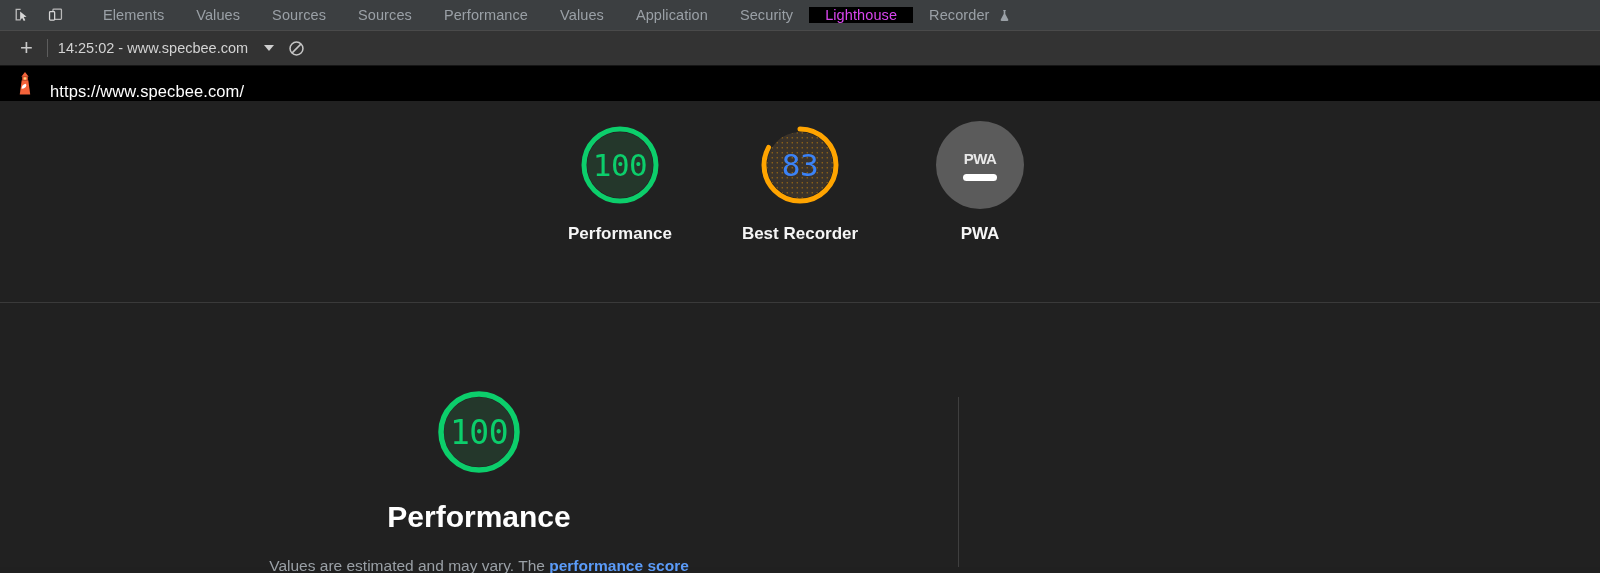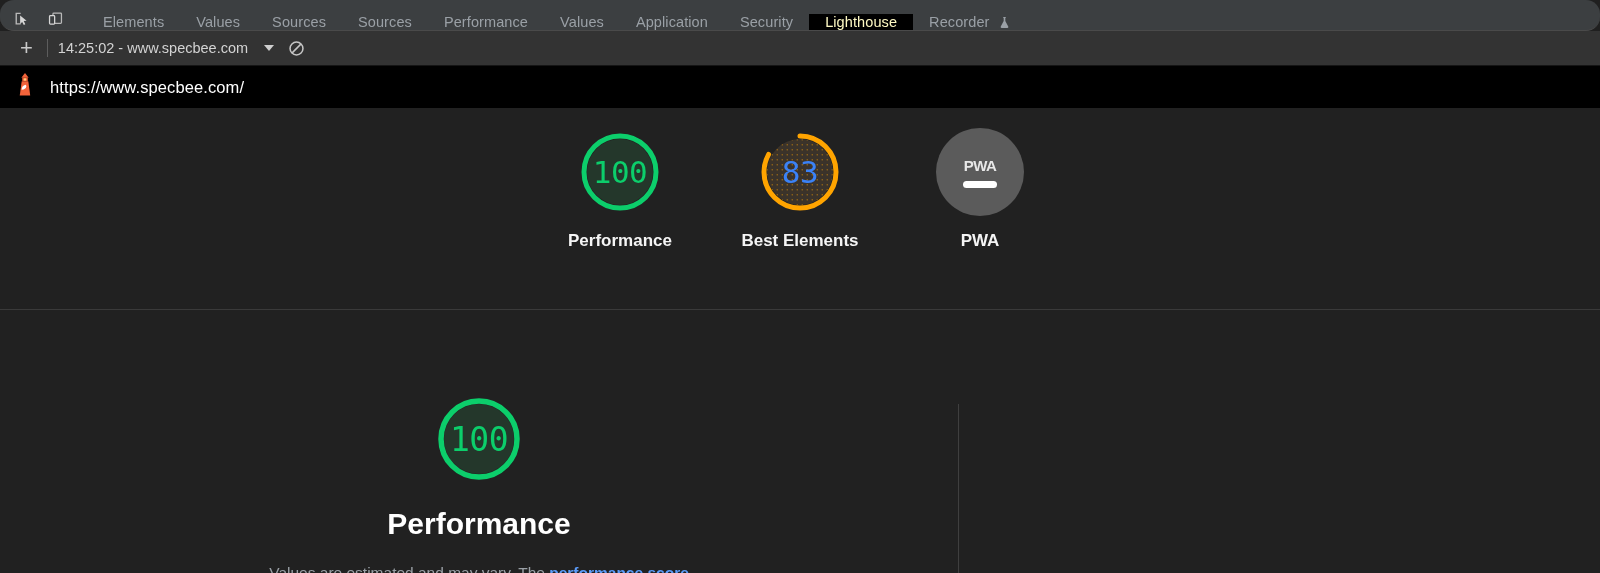--- a/index.html
+++ b/index.html
@@ -8,24 +8,23 @@
     background: #202020;
     font-family: "Liberation Sans", sans-serif;
     overflow: hidden;
   }
 
   
   .devtools-tabbar {
     height: 31px;
     background: #3c3f41;
     display: flex;
-    align-items: flex-end;
+    align-items: center;
     border-bottom: 1px solid #4a4a4a;
     position: relative;
-    border-radius: 14px;
   }
   .tool-icons {
     display: flex; align-items: center;
     padding: 0 6px 0 10px;
     gap: 12px;
   }
   .tool-icon {
     width: 22px; height: 22px;
     display: flex; align-items: center; justify-content: center;
     cursor: pointer;
@@ -39,21 +38,21 @@
     display: flex; align-items: center;
     padding: 0 16px;
     color: #9aa0a6;
     font-size: 14.5px;
     letter-spacing: .1px;
     cursor: pointer;
     white-space: nowrap;
   }
   .tab.active {
     background: #000;
-    color: #fef9c3;
+    color: #d946ef;
   }
   .tab .flask { margin-left: 8px; display: inline-flex; }
 
   
   .lh-toolbar {
     height: 35px;
     background: #333333;
     display: flex; align-items: center;
     border-bottom: 1px solid #151515;
     padding-left: 12px;
@@ -70,23 +69,23 @@
   .caret {
     width: 0; height: 0;
     border-left: 5px solid transparent;
     border-right: 5px solid transparent;
     border-top: 6px solid #cfcfcf;
   }
   .clear-btn { margin-left: 14px; cursor: pointer; display: flex; }
 
   
   .url-bar {
-    height: 42px;
+    height: 35px;
     background: #000000;
-    display: flex; align-items: center;
+    display: flex; align-items: flex-end;
     gap: 14px;
     padding-left: 14px;
   }
   .url-text { color: #ffffff; font-size: 16.5px; letter-spacing: .1px; }
 
   
   .score-summary {
     height: 202px;
     background: #212121;
     border-bottom: 1px solid #3a3a3a;
@@ -281,21 +280,21 @@
           <pattern id="dots" width="5" height="5" patternUnits="userSpaceOnUse">
             <circle cx="1.2" cy="1.2" r="0.7" fill="#ffa400" opacity="0.55"></circle>
           </pattern>
         </defs>
         <circle cx="44" cy="44" r="33" fill="#3b332a"></circle>
         <circle cx="44" cy="44" r="33" fill="url(#dots)"></circle>
         <circle cx="44" cy="44" r="36" fill="none" stroke="#ffa400" stroke-width="5" stroke-dasharray="187.8 38.4" stroke-dashoffset="0" stroke-linecap="round"></circle>
       </svg>
       <div class="gauge-num" style="color:#3b82f6">83</div>
     </div>
-    <div class="gauge-label">Best Elements</div>
+    <div class="gauge-label">Best Recorder</div>
   </div>
 
 
   <div class="gauge-item">
     <div class="pwa-circle">
       <span class="pwa-word">PWA</span>
       <span class="pwa-dash"></span>
     </div>
     <div class="gauge-label">PWA</div>
   </div>

